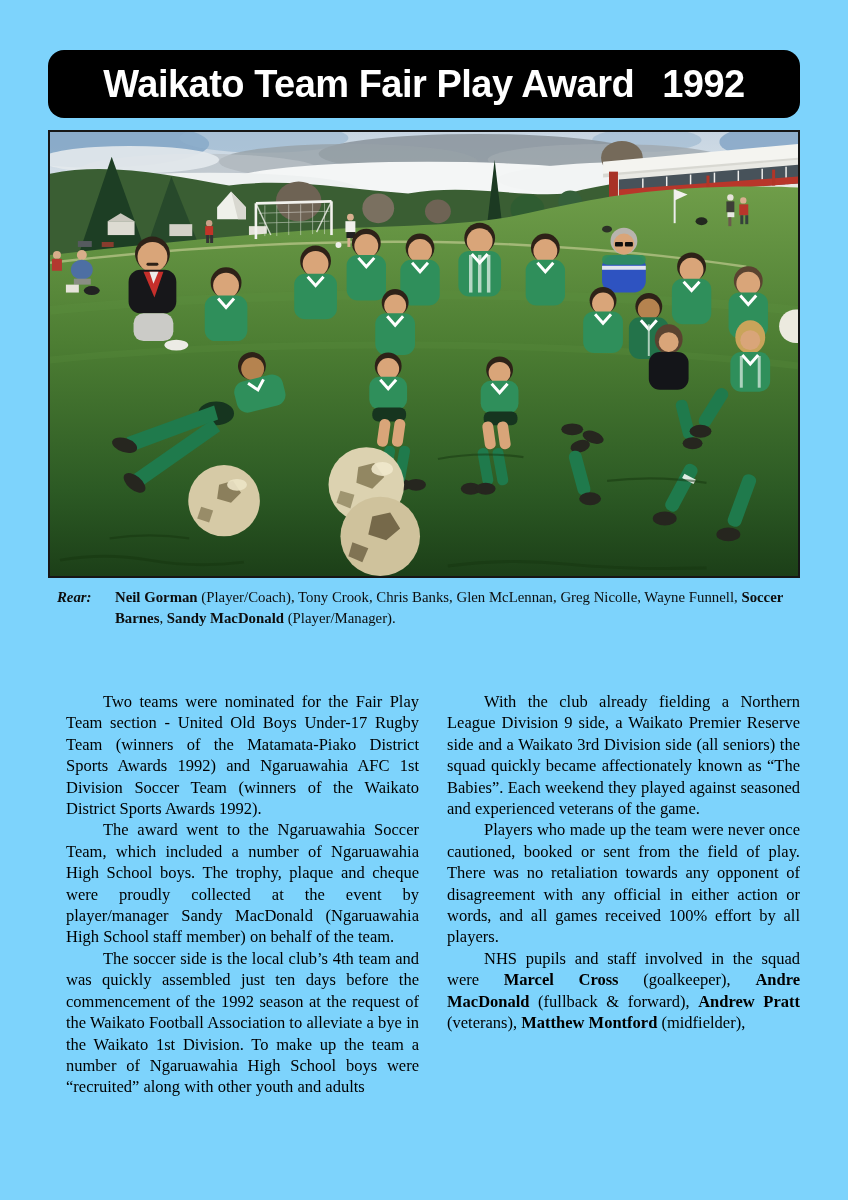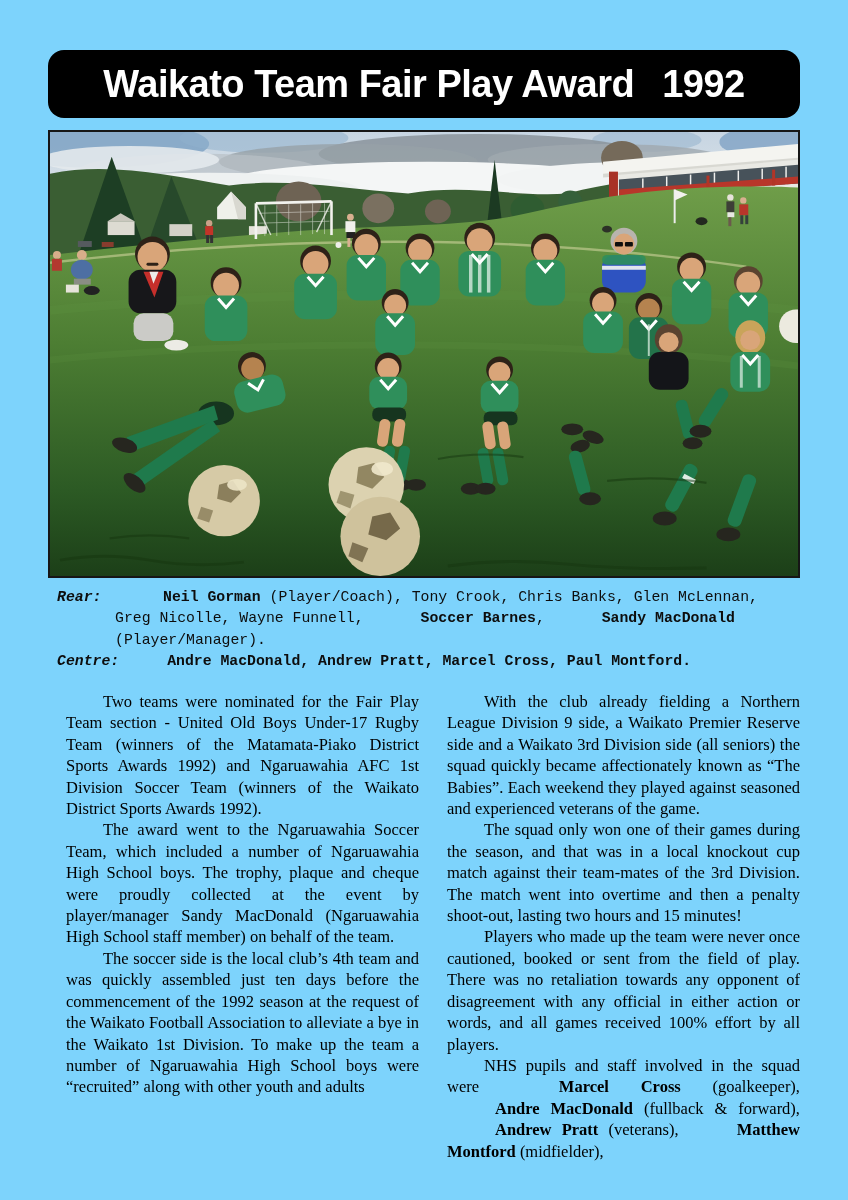--- a/index.html
+++ b/index.html
@@ -8,26 +8,26 @@
   
   .banner{position:absolute;left:48px;top:50px;width:752px;height:68px;background:#000;
           border-radius:16px;display:flex;align-items:center;justify-content:center;gap:28px;}
   .banner span{color:#fff;font-family:"Liberation Sans",sans-serif;font-weight:bold;font-size:38px;
                letter-spacing:-0.5px;white-space:nowrap;}
   
   .photo-frame{position:absolute;left:48px;top:130px;width:752px;height:448px;border:2px solid #161616;
                box-sizing:border-box;background:#cfd8df;}
   .photo-frame svg{display:block;width:100%;height:100%;}
   
-  .caption{position:absolute;left:57px;top:587px;width:736px;font-family:Liberation Mono, monospace;
+  .caption{position:absolute;left:57px;top:587px;width:736px;font-family:Liberation Serif, serif;
            font-size:14.8px;line-height:21.3px;color:#0d0d0d;}
   .cap-row{display:flex;}
   .cap-label{flex:0 0 58px;font-weight:700;font-style:italic;}
   .cap-text{flex:1;}
-  .b{font-weight:700;margin-left:48px;}
+  .b{font-weight:700;}
   
   .article{position:absolute;left:66px;top:691px;width:734px;display:flex;gap:28px;
            font-size:16.5px;line-height:21.4px;text-align:justify;color:#000;}
   .col{width:353px;}
   .article p{margin:0;text-indent:37px;}
   .article p.no-indent{text-indent:0;}
   
   .sock{fill:var(--sock-green,#1f7a4c);}
   .boot{fill:var(--boot-dark,#26261f);}
   .v-red{fill:var(--building-red,#b8362a);}
@@ -373,33 +373,28 @@
         <path d="M390,330 q40,-8 86,-2" stroke-width="2.2"></path>
       </g>
     </svg>
   </div>
 
   <div class="caption" id="caption">
       <div class="cap-row">
         <span class="cap-label">Rear:</span>
         <span class="cap-text"><span class="b">Neil Gorman</span><span> (Player/Coach), Tony Crook, Chris Banks, Glen McLennan, Greg Nicolle, Wayne Funnell, </span><span class="b">Soccer Barnes</span><span>, </span><span class="b">Sandy MacDonald</span><span> (Player/Manager).</span></span>
       </div>
-      <div class="cap-row">
-        <span class="cap-label">Centre:</span>
-        <span class="cap-text"><span class="b">Andre MacDonald, Andrew Pratt, Marcel Cross, Paul Montford.</span></span>
-      </div>
     </div>
 
   <div class="article">
     <div class="col" id="col-left">
         <p><span>Two teams were nominated for the Fair Play Team section  -  United Old Boys Under-17 Rugby Team (winners of the Matamata-Piako District Sports Awards 1992) and Ngaruawahia AFC 1st Division Soccer Team (winners of the Waikato District Sports Awards 1992).</span></p>
         <p><span>The award went to the Ngaruawahia Soccer Team, which included a number of Ngaruawahia High School boys. The trophy, plaque and cheque were proudly collected at the event by player/manager Sandy MacDonald (Ngaruawahia High School staff member) on behalf of the team.</span></p>
         <p><span>The soccer side is the local club’s 4th team and was quickly assembled just ten days before the commencement of the 1992 season at the request of the Waikato Football Association to alleviate a bye in the Waikato 1st Division. To make up the team a number of Ngaruawahia High School boys were “recruited” along with other youth and adults</span></p>
       </div>
     <div class="col" id="col-right">
         <p><span>With the club already fielding a Northern League Division 9 side, a Waikato Premier Reserve side and a Waikato 3rd Division side (all seniors) the squad quickly became affectionately known as “The Babies”. Each weekend they played against seasoned and experienced veterans of the game.</span></p>
-        <p><span>The squad only won one of their games during the season, and that was in a local knockout cup match against their team-mates of the 3rd Division. The match went into overtime and then a penalty shoot-out, lasting two hours and 15 minutes!</span></p>
         <p><span>Players who made up the team were never once cautioned, booked or sent from the field of play. There was no retaliation towards any opponent of disagreement with any official in either action or words, and all games received 100% effort by all players.</span></p>
         <p><span>NHS pupils and staff involved in the squad were </span><span class="b">Marcel Cross</span><span> (goalkeeper), </span><span class="b">Andre MacDonald</span><span> (fullback &amp; forward), </span><span class="b">Andrew Pratt</span><span> (veterans), </span><span class="b">Matthew Montford</span><span> (midfielder),</span></p>
       </div>
   </div>
 
 </div>
 
 </body></html>

